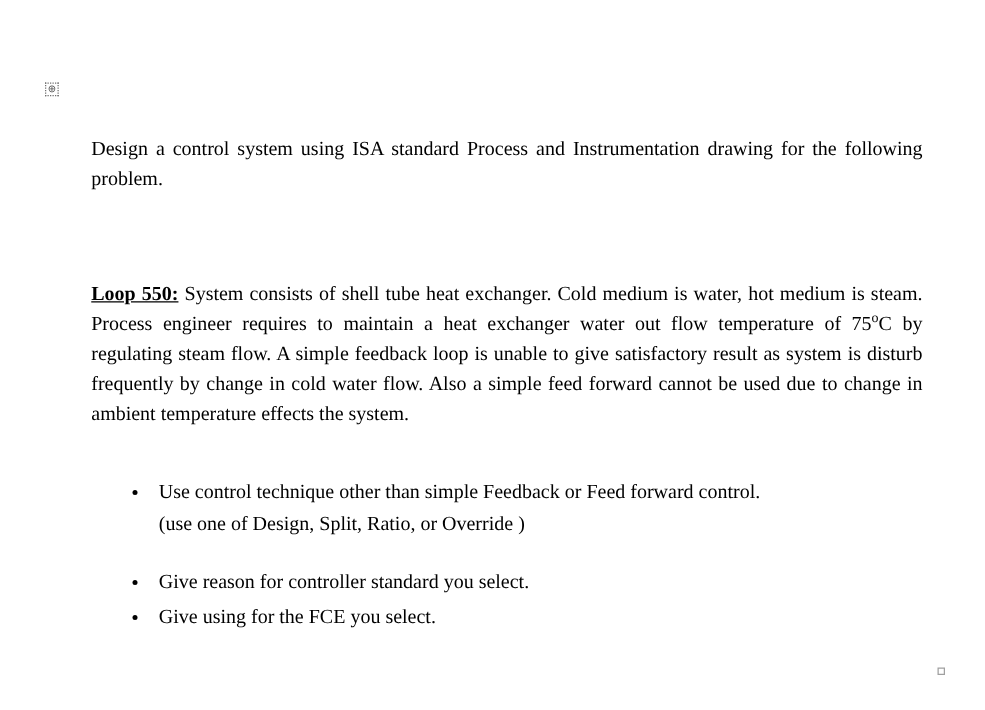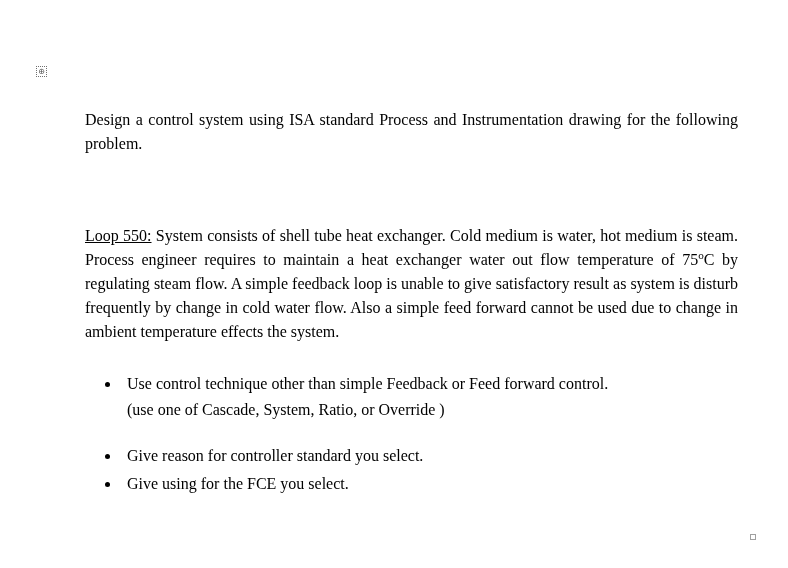--- a/index.html
+++ b/index.html
@@ -39,33 +39,33 @@
     transform: translateY(-0.5px);
   }
   .content {
     position: absolute;
     left: 73px;
     right: 50px;
     top: 108px;
   }
   .para {
     text-align: justify;
-    margin: 0 0 24px 12px;
+    margin: 0 0 24px 0;
   }
   .heading-inline {
-    font-weight: 400;
+    font-weight: 700;
     text-decoration: underline;
   }
   .sup {
     font-size: 0.7em;
     vertical-align: super;
     line-height: 0;
   }
   ul.bullets {
-    margin: 28px 0 0 0;
+    margin: 38px 0 0 0;
     padding: 0 0 0 48px;
     list-style: disc;
   }
   ul.bullets li {
     padding-left: 6px;
     margin: 0 0 4px 0;
     text-align: left;
   }
   ul.bullets li.gap-after {
     margin-bottom: 22px;
@@ -103,21 +103,21 @@
 
     <div class="gap-block"></div>
 
     <p class="para">
       <span class="heading-inline">Loop 550:</span><span> System consists of shell tube heat exchanger. Cold medium is water, hot medium is steam. Process engineer requires to maintain a  heat exchanger water out flow temperature of 75</span><span class="sup">o</span><span>C by regulating steam flow. A simple feedback loop is unable to give satisfactory result as system is disturb frequently by change in cold water flow. Also a simple feed forward cannot be used due to change in ambient temperature effects the system.</span>
     </p>
 
     <ul class="bullets">
       <li class="gap-after">
         <span>Use control technique other than simple Feedback or Feed forward control.</span>
-        <div class="subnote">(use one of Cascade, System, Ratio, or Override )</div>
+        <div class="subnote">(use one of Design, Split, Ratio, or Override )</div>
       </li>
       <li>
         <span>Give reason for controller standard you select.</span>
       </li>
       <li>
         <span>Give using for the FCE you select.</span>
       </li>
     </ul>
 
   </div>

